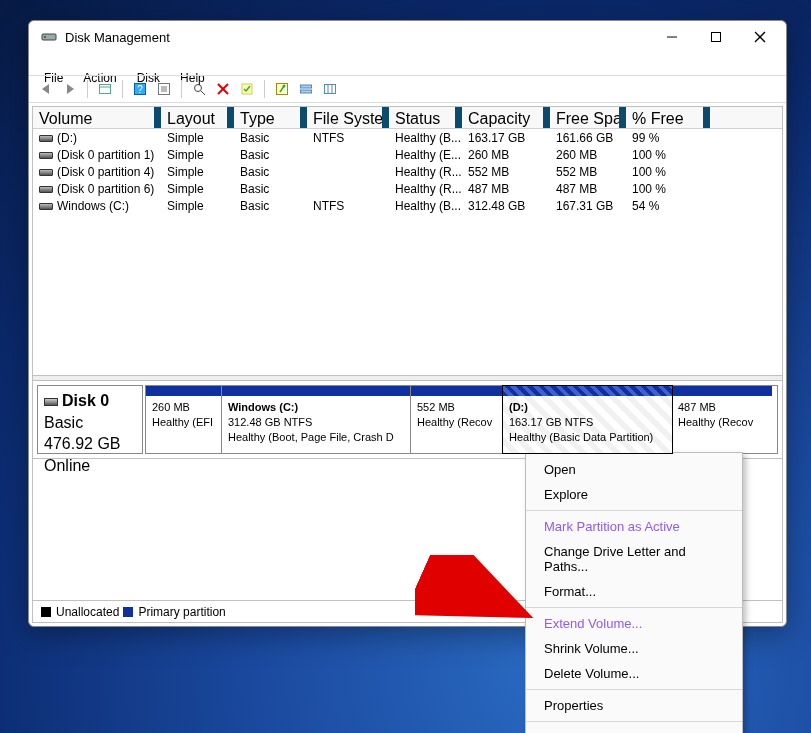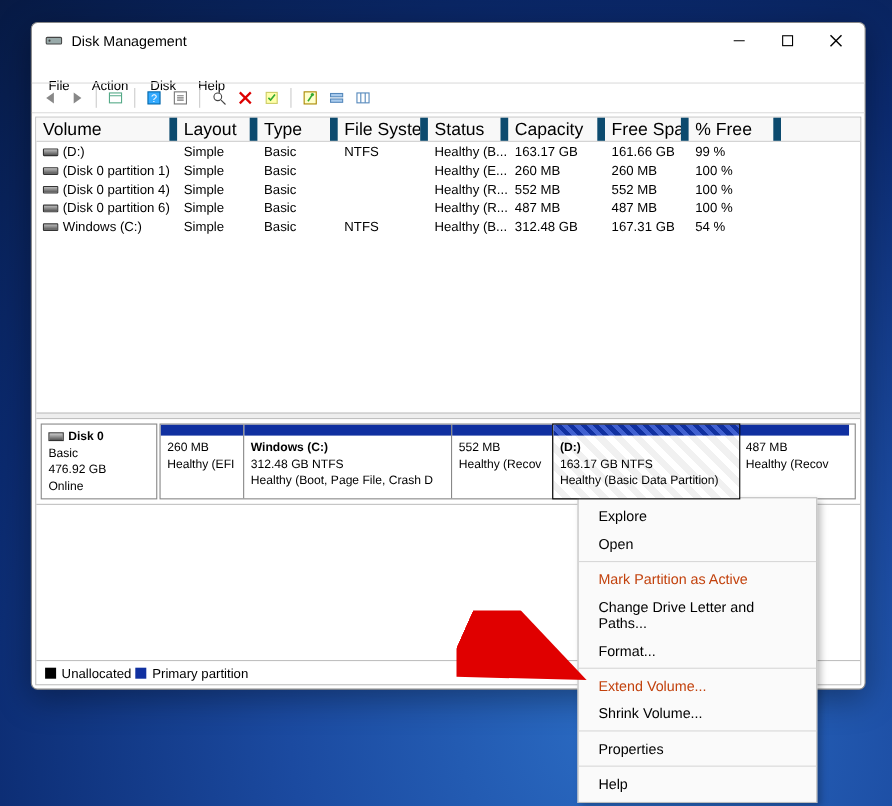--- a/index.html
+++ b/index.html
@@ -27,38 +27,38 @@
   .grid-head .col { border-right: 7px solid #0c4a6e; padding: 3px 6px; overflow: hidden; white-space: nowrap; font-size: 16px; }
   .grid-body { height: 246px; overflow: hidden; }
   .grid-row { display: flex; height: 17px; align-items: center; }
   .grid-row .cell { padding: 0 6px; overflow: hidden; white-space: nowrap; font-size: 12px; }
   .vol-icon { width: 14px; height: 7px; background: linear-gradient(#bbb,#555); border: 1px solid #333; border-radius: 1px; display: inline-block; margin-right: 4px; vertical-align: middle; }
 
   .splitter { height: 6px; background: #eee; border-top: 1px solid #c0c0c0; border-bottom: 1px solid #c0c0c0; }
 
   .graphical { flex: 1; padding: 0; display: flex; flex-direction: column; }
   .diskrow { display: flex; height: 78px; border-bottom: 1px solid #c0c0c0; }
-  .diskinfo { width: 106px; border: 1px solid #888; margin: 4px 2px 4px 4px; padding: 4px 6px; font-size: 11px; line-height: 1.35; }
+  .diskinfo { width: 106px; border: 1px solid #888; margin: 4px 2px 4px 4px; padding: 4px 6px; font-size: 16px; line-height: 1.35; }
   .diskinfo .di-icon { width: 14px; height: 8px; background: linear-gradient(#ccc,#555); display: inline-block; border: 1px solid #333; margin-right: 4px; vertical-align: middle; }
   .diskinfo .dname { font-weight: 600; }
   .part-strip { flex: 1; display: flex; margin: 4px 4px 4px 0; border: 1px solid #888; }
   .part { border-right: 1px solid #888; position: relative; overflow: hidden; }
   .part:last-child { border-right: none; }
   .part .header { height: 10px; background: #1030a0; }
   .part.sel .header { height: 10px; background: repeating-linear-gradient(45deg, #1030a0 0 4px, #4060d0 4px 8px); }
   .part .body { padding: 4px 6px; font-size: 11px; line-height: 1.35; white-space: nowrap; overflow: hidden; }
   .part.sel { background: repeating-linear-gradient(45deg, #fff 0 6px, #f1f1f1 6px 12px) padding-box; border: 1px solid #000; margin: -1px; z-index: 1; }
 
   .legend { height: 22px; border-top: 1px solid #c0c0c0; display: flex; align-items: center; gap: 4px; padding-left: 8px; font-size: 12px; }
   .swatch { width: 10px; height: 10px; display: inline-block; margin-right: 5px; vertical-align: middle; }
 
   
   .ctx { position: absolute; left: 525px; top: 452px; width: 218px; background: #fafafa; border: 1px solid #bdbdbd; box-shadow: 3px 3px 6px rgba(0,0,0,.25); padding: 4px 0; }
   .ctx .mi { padding: 5px 18px; font-size: 13px; }
-  .ctx .mi.disabled { color: #c2410c; }
+  .ctx .mi.disabled { color: #8b5cf6; }
   .ctx .msep { height: 1px; background: #d8d8d8; margin: 3px 0; }
 
   
   .arrow { position: absolute; left: 415px; top: 555px; pointer-events: none; }
 
   .c-vol { width: 128px; }
   .c-lay { width: 73px; }
   .c-typ { width: 73px; }
   .c-fs  { width: 82px; }
   .c-sta { width: 73px; }
@@ -279,29 +279,30 @@
       <div style="flex:1;"></div>
       <div class="legend">
         <span><span class="swatch" style="background:#000;"></span><span>Unallocated</span></span>
         <span><span class="swatch" style="background:#1030a0;"></span><span>Primary partition</span></span>
       </div>
     </div>
   </div>
 </div>
 
 <div class="ctx">
+  <div class="mi">Open</div>
   <div class="mi">Explore</div>
-  <div class="mi">Open</div>
   <div class="msep"></div>
   <div class="mi disabled">Mark Partition as Active</div>
   <div class="mi">Change Drive Letter and Paths...</div>
   <div class="mi">Format...</div>
   <div class="msep"></div>
   <div class="mi disabled">Extend Volume...</div>
   <div class="mi">Shrink Volume...</div>
+  <div class="mi">Delete Volume...</div>
   <div class="msep"></div>
   <div class="mi">Properties</div>
   <div class="msep"></div>
   <div class="mi">Help</div>
 </div>
 
 <svg class="arrow" width="120" height="80">
   <defs>
       <marker id="ah" markerWidth="12" markerHeight="12" refX="10" refY="5" orient="auto">
         <path d="M0 0 L12 5 L0 10 Z" fill="#e00000"></path>

